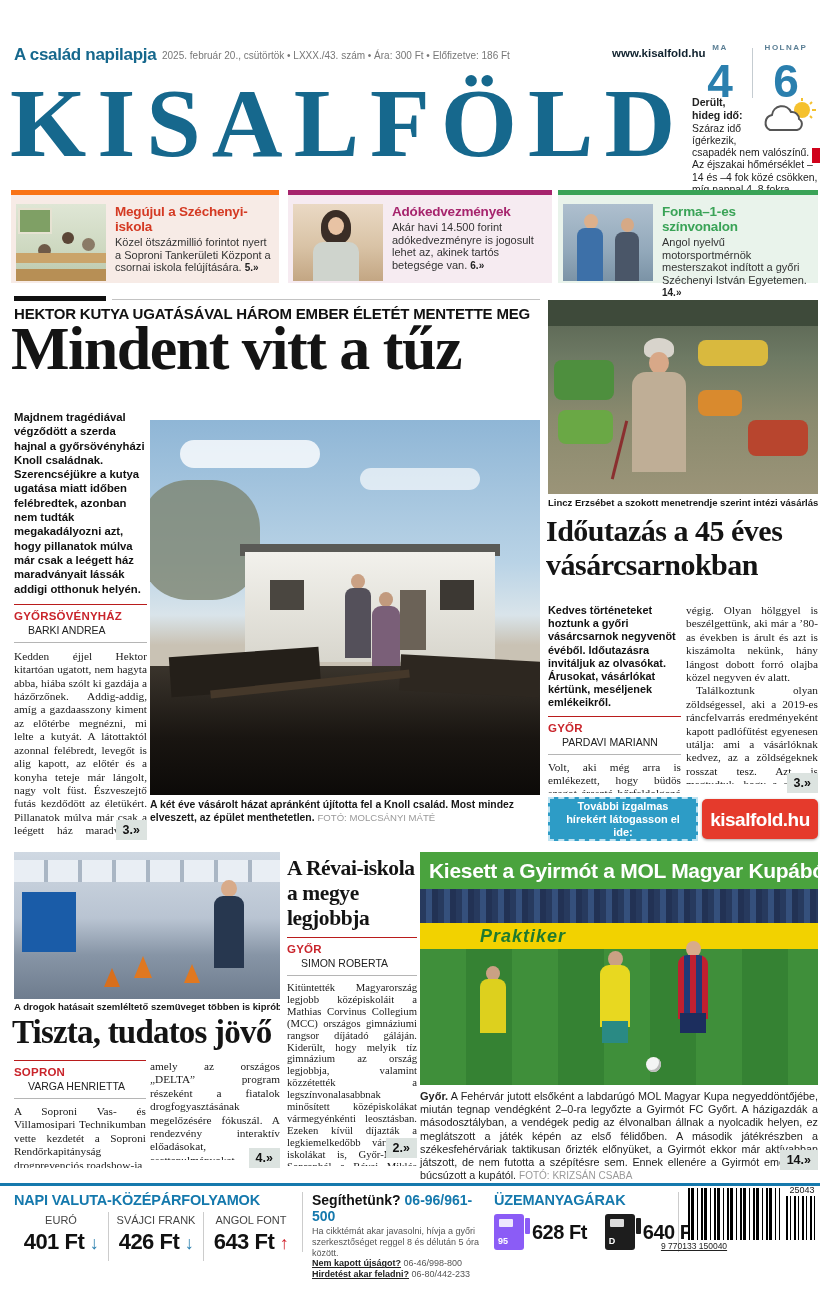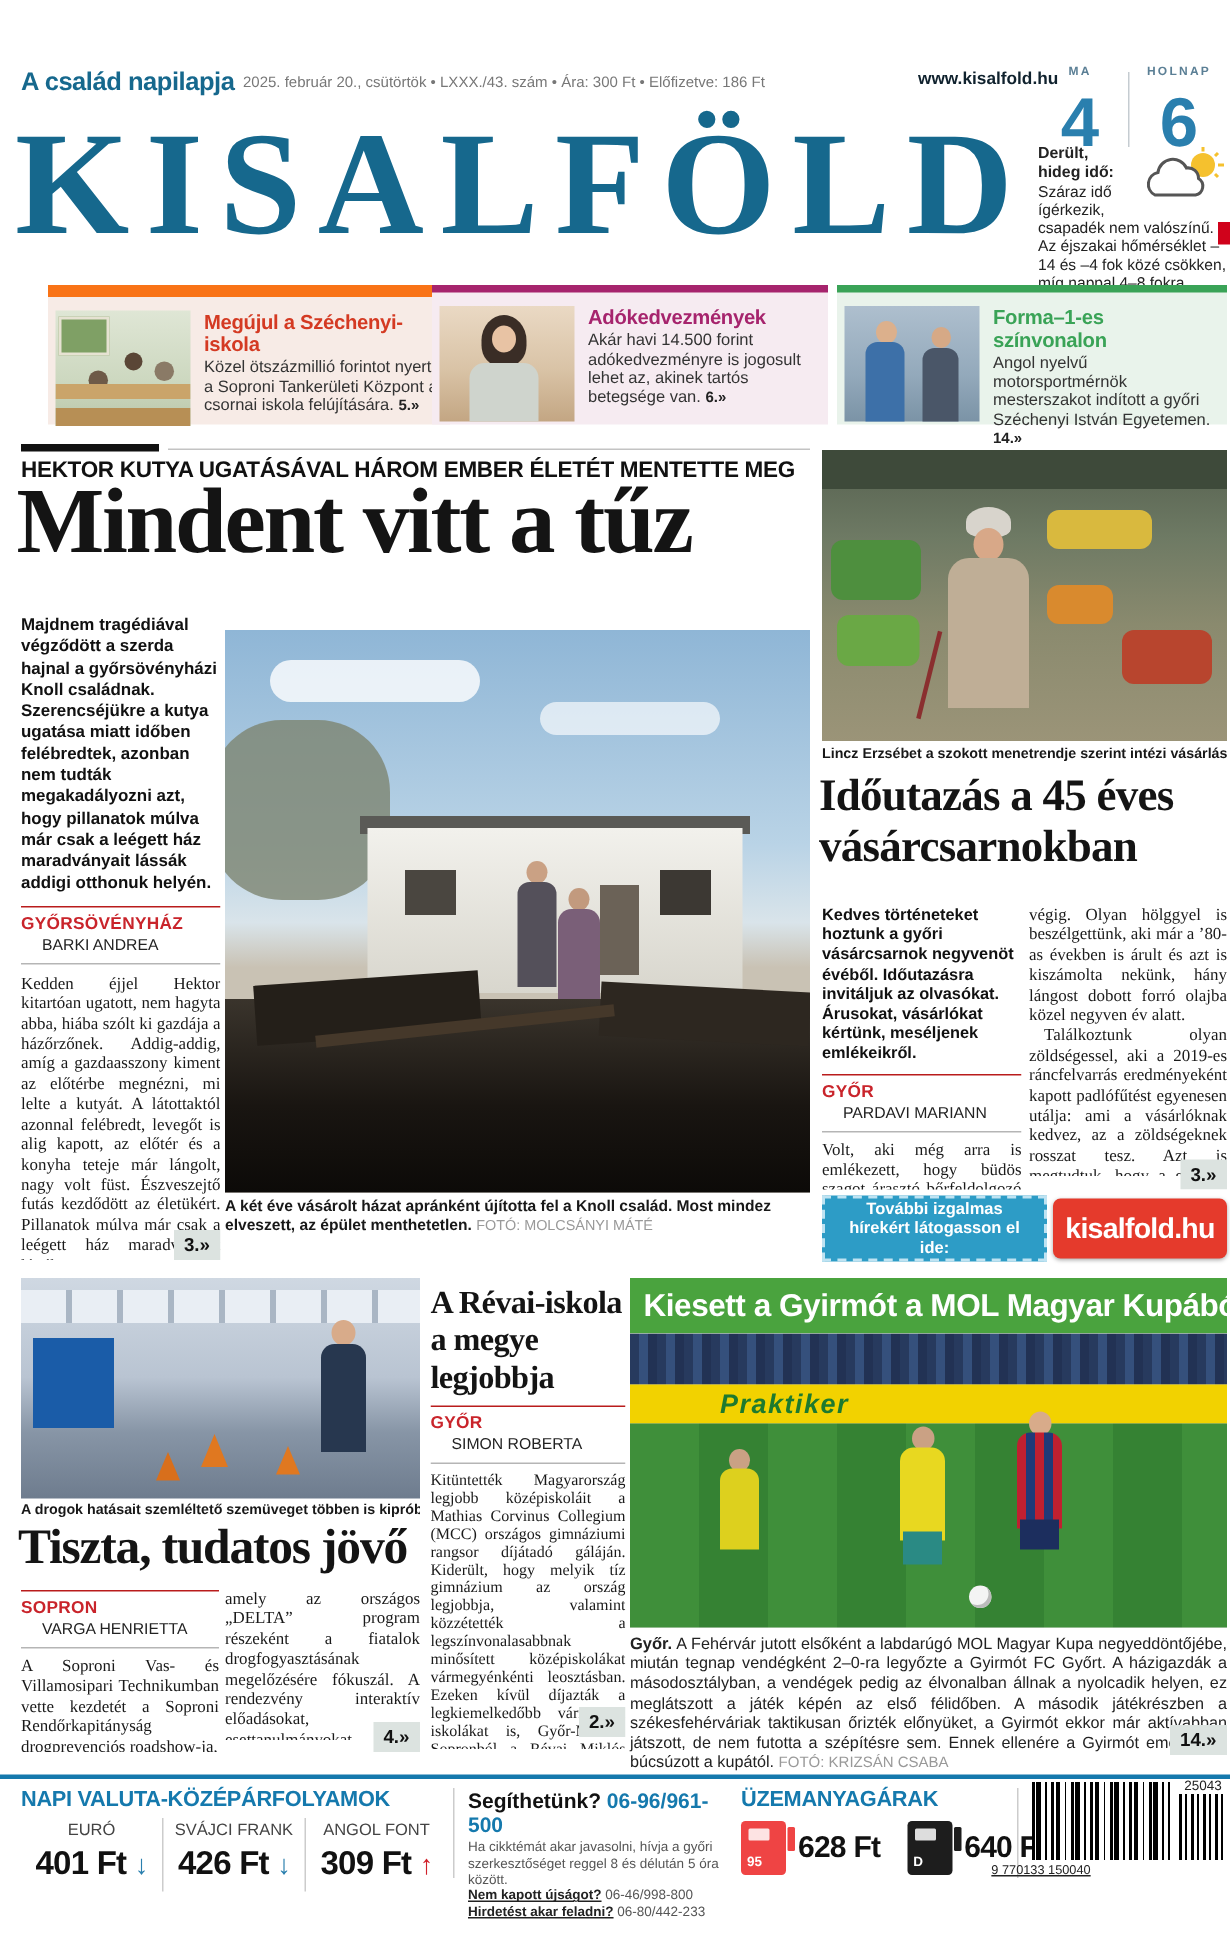--- a/index.html
+++ b/index.html
@@ -22,21 +22,21 @@
 
   
   .weather{left:692px;top:96px;width:126px;font:10.4px/12.3px "Liberation Sans",sans-serif;color:#222;}
   .weather b{font-size:10.6px;}
   .weather .wicon{float:right;margin:2px 0 2px 4px;}
   .weather .pgref{color:#1579ad;font-weight:bold;}
   .redmark{right:0;top:148px;width:8px;height:15px;background:#d0021b;}
 
   
   .teaser{top:190px;height:93px;padding:9px 6px 6px 6px;}
-  .t1{left:32px;width:268px;background:#f7ebe6;border-top:8px solid #f97316;}
+  .t1{left:11px;width:268px;background:#f7ebe6;border-top:5px solid #f97316;}
   .t2{left:288px;width:264px;background:#f6ebf1;border-top:5px solid #a6246d;}
   .t3{left:558px;width:260px;background:#e9f3eb;border-top:5px solid #3aa357;}
   .teaser .tphoto{position:absolute;left:5px;top:9px;width:90px;height:77px;overflow:hidden;}
   .teaser .ttext{margin-left:98px;}
   .teaser h3{margin:0 0 2px 0;font:bold 13.5px/15px "Liberation Sans",sans-serif;letter-spacing:-.2px;}
   .t1 h3{color:#d43a23;}.t2 h3{color:#a6246d;}.t3 h3{color:#3aa357;}
   .teaser p{margin:0;font:11px/12.6px "Liberation Sans",sans-serif;color:#333;}
   .teaser .tref{font-weight:bold;font-size:10px;color:#222;}
 
   
@@ -101,21 +101,21 @@
   .arr.up{color:#d0202a;}
   .vdiv{top:1192px;width:1px;height:60px;background:#ccc;}
   .help{left:312px;top:1192px;width:178px;}
   .help .h1{font:bold 14px/16px "Liberation Sans",sans-serif;color:#111;}
   .help .h1 .phone{color:#1579ad;}
   .help .h2{font:9px/10.8px "Liberation Sans",sans-serif;color:#555;margin-top:2px;}
   .help .h2 b{color:#222;text-decoration:underline;}
   .fuel-title{left:494px;top:1193px;}
   .fuel-row{left:494px;top:1214px;display:flex;align-items:center;gap:8px;}
   .pump{position:relative;width:30px;height:36px;border-radius:3px;}
-  .pump.green{background:#ef4444;}
+  .pump.green{background:#8b5cf6;}
   .pump.dark{background:#1d1d1d;}
   .pump .screen{position:absolute;left:5px;top:5px;width:14px;height:8px;background:#fff;opacity:.85;border-radius:1px;}
   .pump .plab{position:absolute;left:4px;bottom:4px;font:bold 9px/1 "Liberation Sans",sans-serif;color:#fff;}
   .pump .nozzle{position:absolute;right:-6px;top:4px;width:5px;height:16px;background:inherit;border-radius:1px;}
   .fuel-price{font:bold 20px/1 "Liberation Sans",sans-serif;color:#111;letter-spacing:-.5px;margin-right:10px;}
   .barcode-big{left:688px;top:1188px;width:92px;height:52px;
     background:repeating-linear-gradient(90deg,#000 0 2px,#fff 2px 3px,#000 3px 6px,#fff 6px 9px,#000 9px 10px,#fff 10px 13px);}
   .barcode-num{left:646px;top:1242px;width:96px;text-align:center;font:8.5px/1 "Liberation Sans",sans-serif;color:#222;text-decoration:underline;}
   .issue-num{left:786px;top:1186px;width:32px;text-align:center;font:9px/1 "Liberation Sans",sans-serif;color:#222;}
   .barcode-sm{left:786px;top:1196px;width:32px;height:44px;
@@ -430,21 +430,21 @@
       <div class="cur-val"><span>401 Ft</span>
         <span class="arr down">↓</span></div>
     </div>
     <div class="cur-cell">
       <div class="cur-lab">SVÁJCI FRANK</div>
       <div class="cur-val"><span>426 Ft</span>
         <span class="arr down">↓</span></div>
     </div>
     <div class="cur-cell">
       <div class="cur-lab">ANGOL FONT</div>
-      <div class="cur-val"><span>309 Ft</span>
+      <div class="cur-val"><span>643 Ft</span>
         <span class="arr up">↑</span></div>
     </div>
   </div>
 
   <div class="abs vdiv" style="left:302px;"></div>
 
   <div class="abs help">
     <div class="h1">
       <span>Segíthetünk?</span>
       <span class="phone">06-96/961-500</span>

